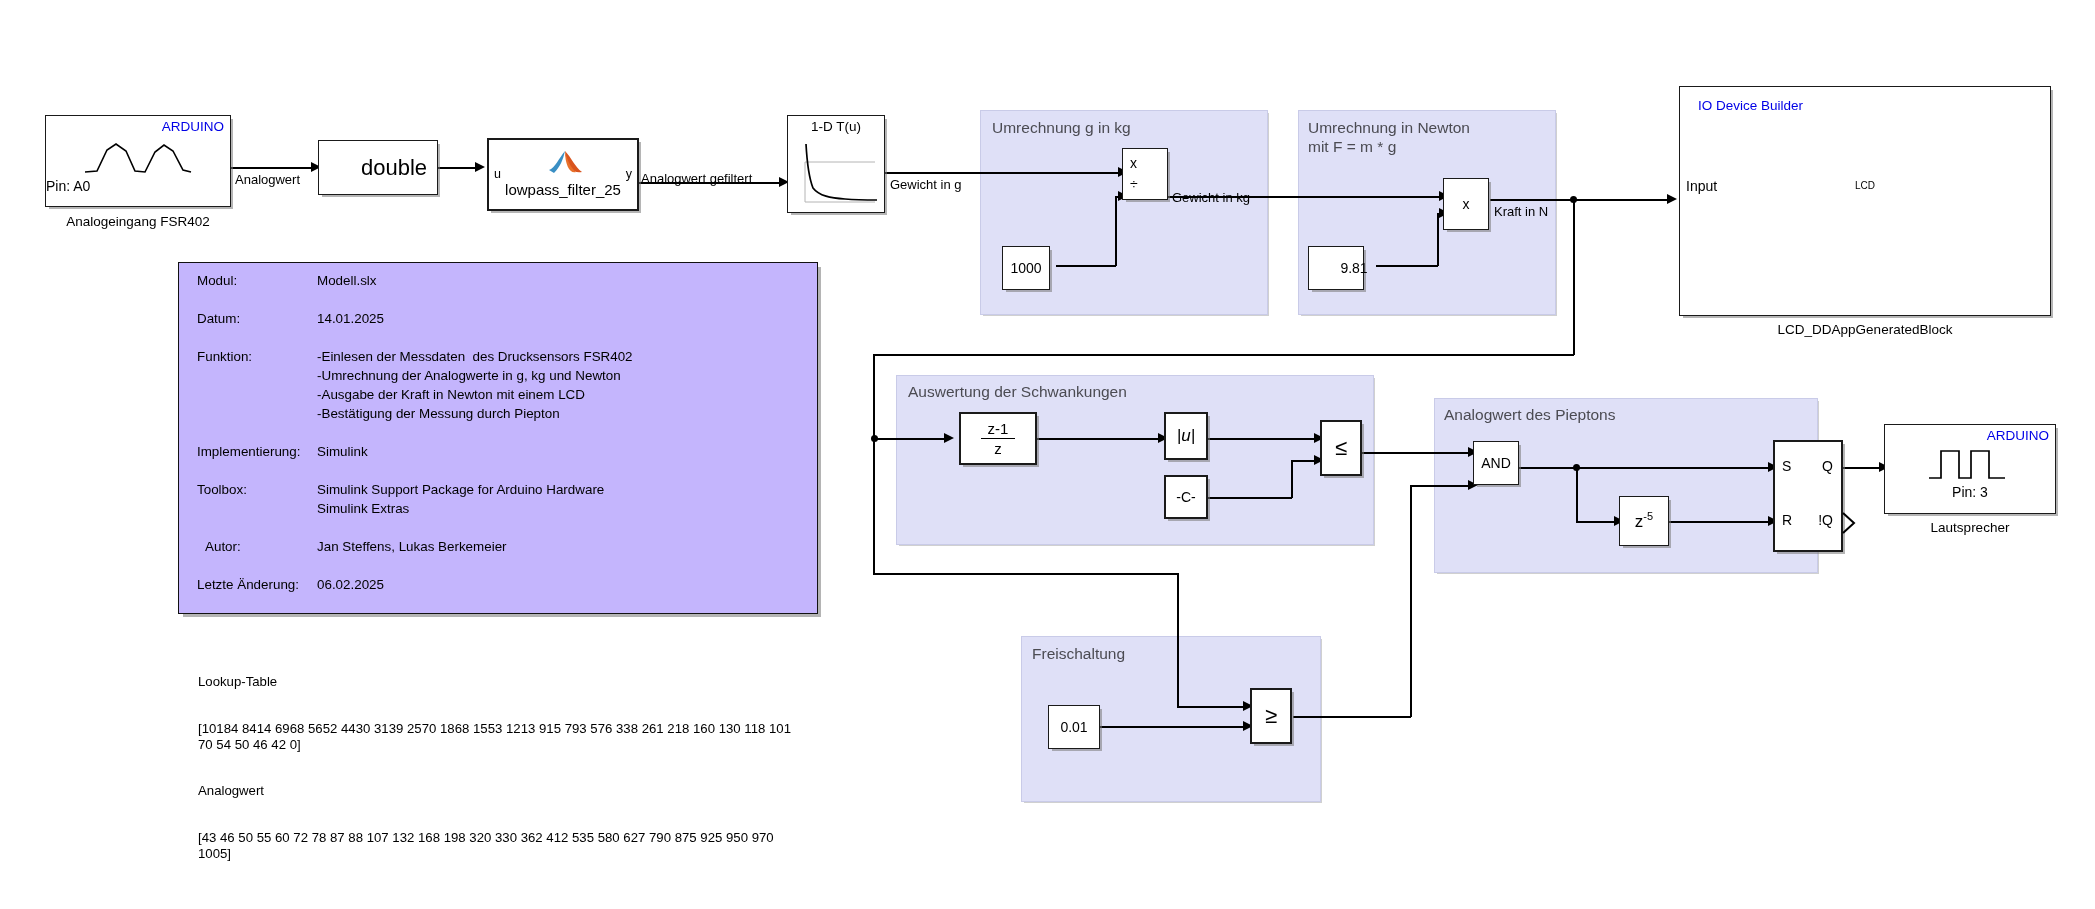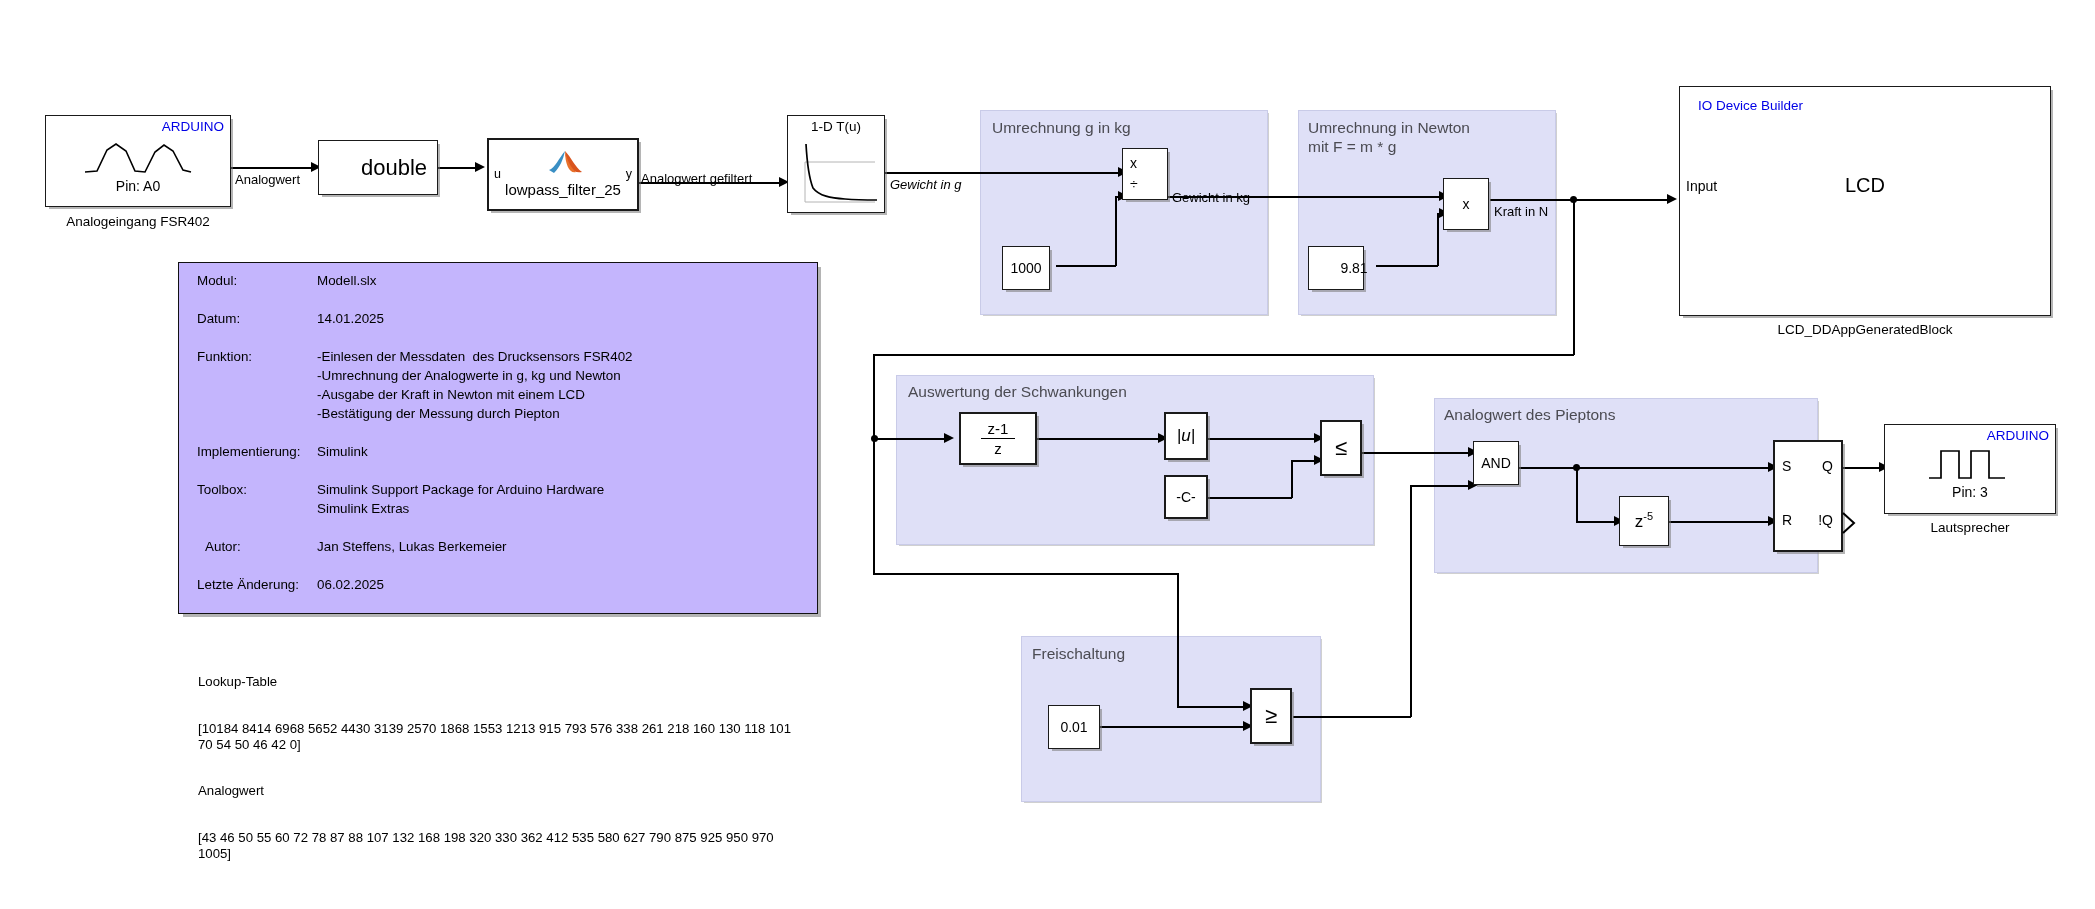--- a/index.html
+++ b/index.html
@@ -139,21 +139,21 @@
 
   <div class="wire h" style="left:434px;top:167px;width:45px;"></div>
   <div class="arrow" style="left:475px;top:162px;"></div>
 
   <div class="wire h" style="left:625px;top:182px;width:158px;"></div>
   <div class="arrow" style="left:779px;top:177px;"></div>
   <div class="lbl" style="left:641px;top:171px;">Analogwert gefiltert</div>
 
   <div class="wire h" style="left:885px;top:172px;width:237px;"></div>
   <div class="arrow" style="left:1118px;top:167px;"></div>
-  <div class="lbl" style="left:890px;top:177px;font-style:italic;">Gewicht in g</div>
+  <div class="lbl" style="left:890px;top:177px;">Gewicht in g</div>
 
   <div class="wire h" style="left:1056px;top:265px;width:60px;"></div>
   <div class="wire v" style="left:1115px;top:196px;height:70px;"></div>
   <div class="wire h" style="left:1115px;top:196px;width:7px;"></div>
   <div class="arrow" style="left:1118px;top:191px;"></div>
 
   <div class="wire h" style="left:1168px;top:196px;width:275px;"></div>
   <div class="arrow" style="left:1439px;top:191px;"></div>
   <div class="lbl" style="left:1172px;top:190px;">Gewicht in kg</div>
 
@@ -213,21 +213,21 @@
   <div class="arrow" style="left:1768px;top:516px;"></div>
 
   <div class="wire h" style="left:1815px;top:467px;width:68px;"></div>
   <div class="arrow" style="left:1879px;top:462px;"></div>
 
   <div class="blk thin" style="left:45px;top:115px;width:186px;height:92px;">
     <span class="lbl lbl-blue" style="right:6px;top:3px;position:absolute;font-size:13.5px;">ARDUINO</span>
     <svg style="position:absolute;left:37px;top:26px;" width="110" height="34" viewBox="0 0 110 34">
       <polyline points="2,30 14,29 24,8 33,2 43,9 52,29 62,30 72,10 81,3 90,9 100,28 108,30" fill="none" stroke="#000" stroke-width="1.6"></polyline>
     </svg>
-    <span class="lbl" style="left:0;right:0;text-align:center;top:63px;font-size:14px;">Pin: A0</span>
+    <span class="lbl" style="left:0;right:0;text-align:left;top:63px;font-size:14px;">Pin: A0</span>
   </div>
   <div class="blk-label" style="left:45px;top:214px;width:186px;">Analogeingang FSR402</div>
 
   <div class="blk thin blk-center" style="left:318px;top:140px;width:120px;height:55px;padding-left:32px;">
     <span class="big">double</span>
   </div>
 
   <div class="blk heavy" style="left:487px;top:138px;width:152px;height:73px;">
     <span class="port" style="left:5px;top:27px;">u</span>
     <span class="port" style="right:5px;top:27px;">y</span>
@@ -261,21 +261,21 @@
     <span class="sm">x</span>
   </div>
 
   <div class="blk thin blk-center" style="left:1308px;top:246px;width:56px;height:44px;padding-left:36px;">
     <span class="sm">9.81</span>
   </div>
 
   <div class="blk thin" style="left:1679px;top:86px;width:372px;height:230px;">
     <span class="lbl lbl-blue" style="left:18px;top:11px;font-size:13.5px;">IO Device Builder</span>
     <span class="port" style="left:6px;top:91px;font-size:14px;">Input</span>
-    <span class="lbl" style="left:0;right:0;text-align:center;top:91px;font-size:20px;">LCD</span>
+    <span class="lbl" style="left:0;right:0;text-align:center;top:91px;font-size:10px;">LCD</span>
   </div>
   <div class="blk-label" style="left:1679px;top:322px;width:372px;">LCD_DDAppGeneratedBlock</div>
 
   <div class="blk heavy blk-center" style="left:959px;top:412px;width:78px;height:53px;">
     <span class="frac">
       <span class="num">z-1</span>
       <span class="bar"></span>
       <span class="den">z</span>
     </span>
   </div>

